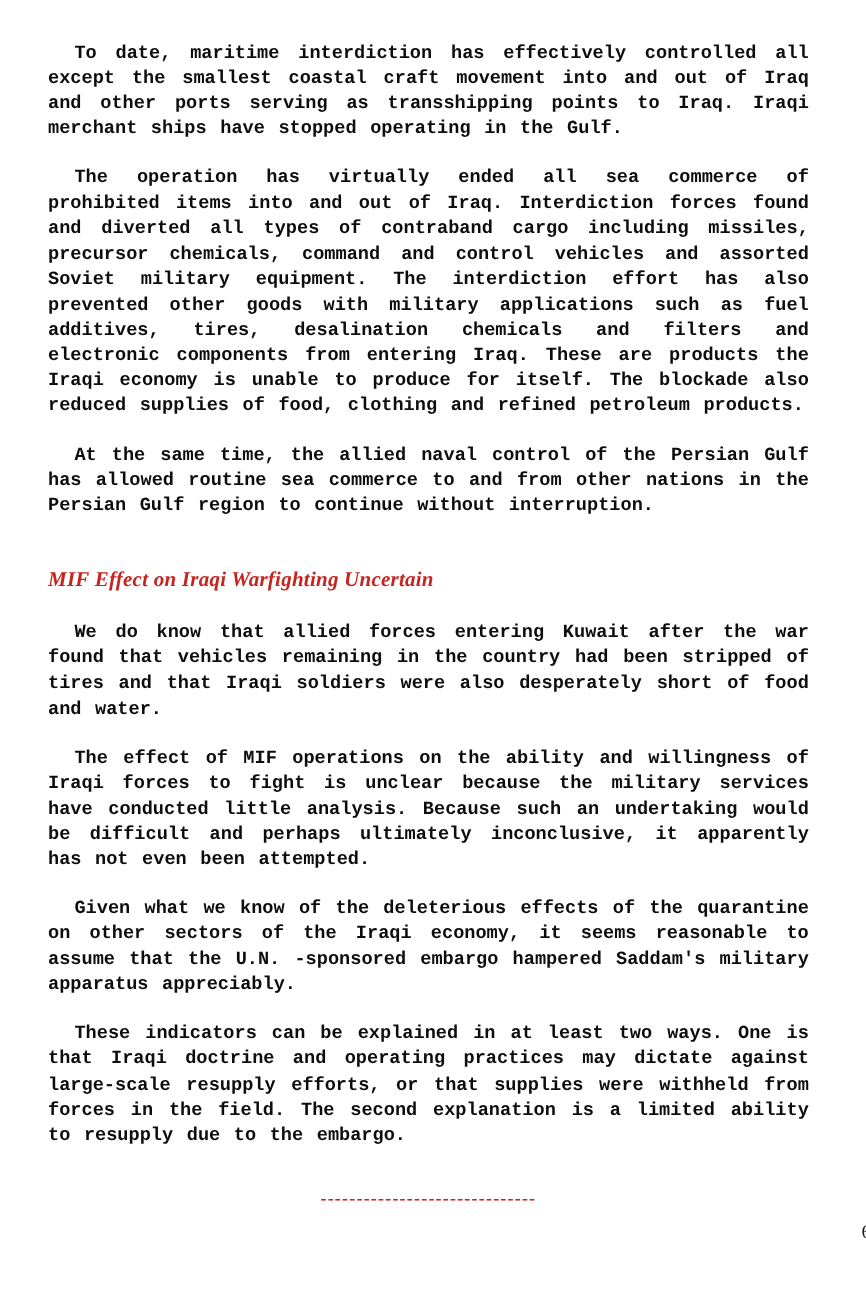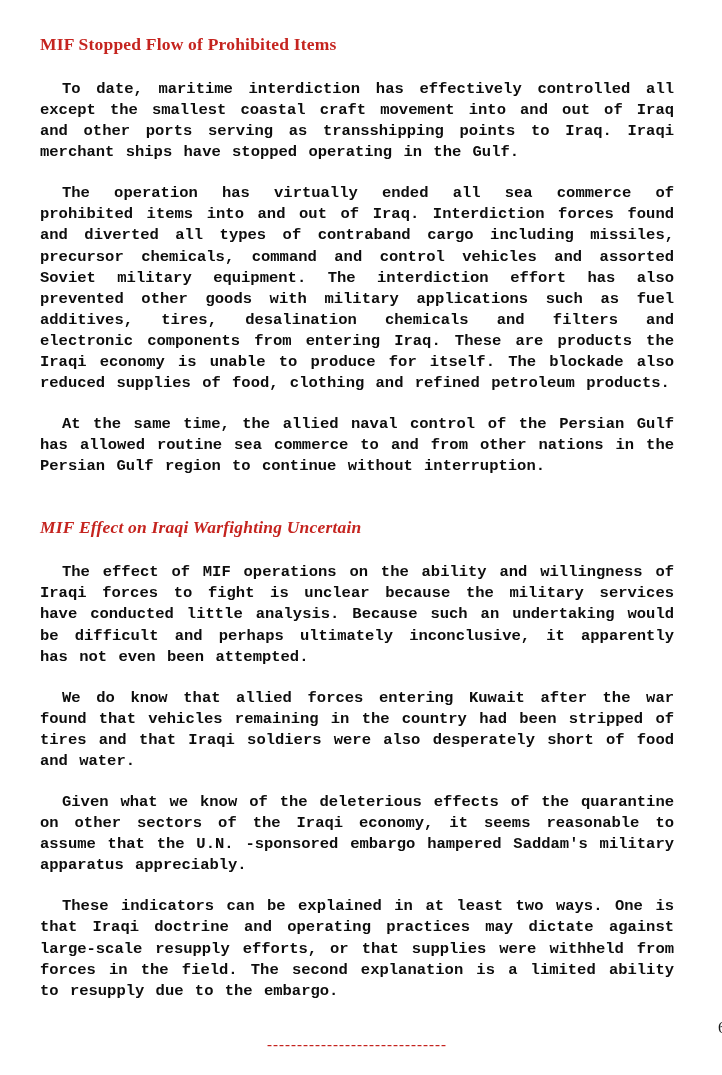--- a/index.html
+++ b/index.html
@@ -63,30 +63,29 @@
     color: #1a1a1a;
     padding-left: 12px;
   }
 </style>
 </head>
 <body>
 
 <div class="page">
   <div class="content">
 
-    <h2 class="section-heading">MIF Stopped Flow of Prohibited Items</h2>
 
     <p class="para">To date,  maritime interdiction has effectively controlled all except the smallest coastal craft movement into and out  of Iraq and other ports serving as transshipping points to Iraq. Iraqi merchant ships have stopped operating in the Gulf.</p>
     <p class="para">The operation has  virtually ended all sea commerce of prohibited items into and out of Iraq.  Interdiction forces  found and diverted all types of contraband cargo including missiles,  precursor chemicals,  command and control vehicles and assorted Soviet military  equipment. The interdiction effort has also prevented other goods with military applications such as fuel additives, tires, desalination chemicals and filters and electronic components from entering Iraq. These are products the Iraqi economy is unable to produce for itself.  The  blockade also reduced supplies of food, clothing and refined petroleum products.</p>
     <p class="para">At the  same time, the allied naval control of the Persian Gulf has allowed routine sea commerce to and from other nations in the Persian Gulf region to continue without interruption.</p>
 
     <h2 class="section-heading second">MIF Effect on Iraqi Warfighting Uncertain</h2>
 
+    <p class="para">We do know that allied forces entering Kuwait after  the war found that vehicles remaining in the country had been stripped  of tires and that Iraqi soldiers were also desperately short of food and water.</p>
     <p class="para">The effect of MIF operations on the ability and willingness of Iraqi forces to fight is unclear because the military services have conducted  little analysis. Because such an undertaking would be difficult and  perhaps ultimately inconclusive, it apparently has not even been attempted.</p>
-    <p class="para">We do know that allied forces entering Kuwait after  the war found that vehicles remaining in the country had been stripped  of tires and that Iraqi soldiers were also desperately short of food and water.</p>
     <p class="para">Given what we know  of the deleterious effects of the quarantine on other sectors of the Iraqi economy, it seems reasonable to assume  that the U.N. -sponsored embargo hampered Saddam's military apparatus appreciably.</p>
     <p class="para">These  indicators can be explained in at least two ways. One is that Iraqi doctrine and operating practices may dictate against large-scale resupply efforts,  or that supplies were withheld from forces in the field. The  second explanation is a limited ability to resupply due to the embargo.</p>
 
     <div class="separator">------------------------------</div>
   </div>
 
   <div class="page-number">60</div>
 </div>
 
 </body></html>

